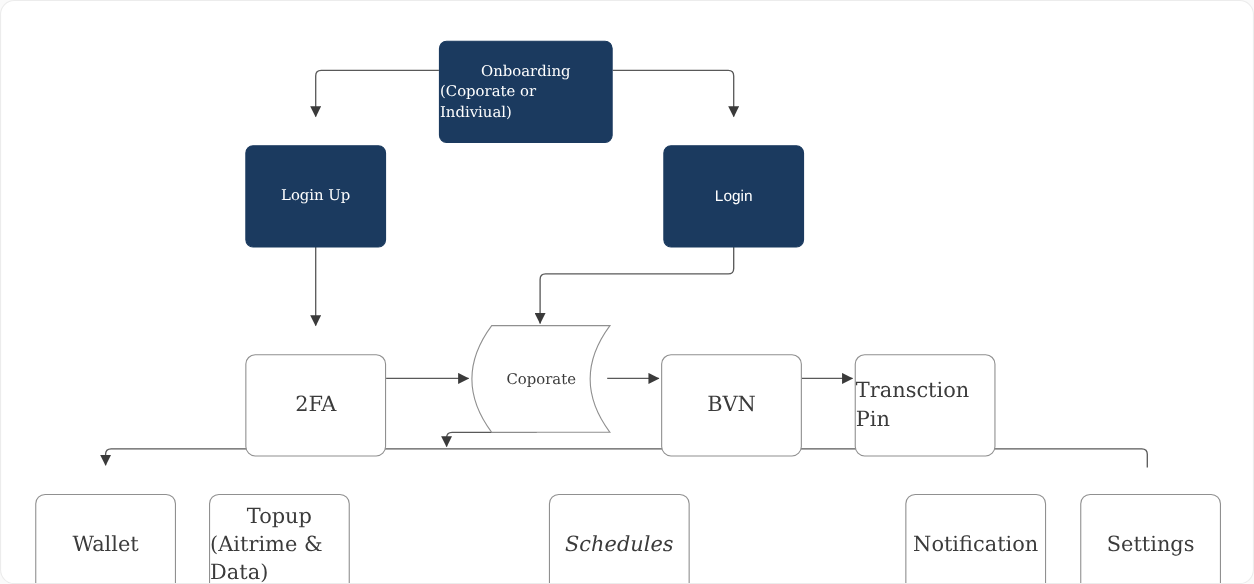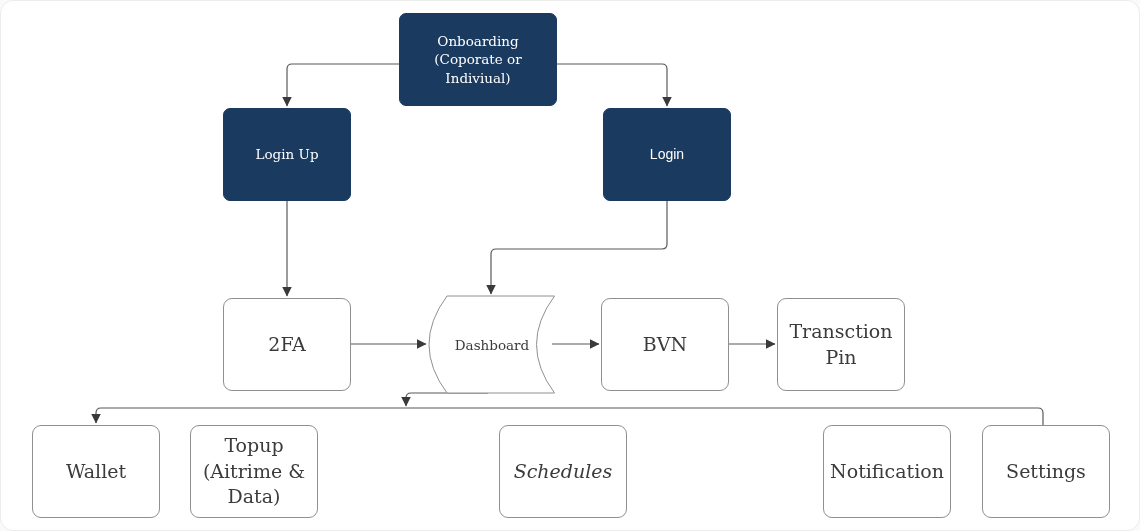--- a/index.html
+++ b/index.html
@@ -7,21 +7,21 @@
     position:relative;width:1138px;height:529px;margin:0 auto;
     background:#ffffff;border:1px solid #ececec;border-radius:13px;overflow:hidden;
   }
   #canvas{position:absolute;left:0;top:0;width:1140px;height:531px;}
   #edges{position:absolute;left:0;top:0;width:1140px;height:531px;z-index:0;pointer-events:none;}
   .edge{stroke:var(--connector,#595959);stroke-width:1.2;fill:none;}
   .arrowhead{fill:var(--connector-head,#3a3a3a);}
 
   .node{
     position:absolute;display:flex;flex-direction:column;align-items:center;justify-content:center;
-    text-align:center;box-sizing:border-box;z-index:1;line-height:1.35;
+    text-align:left;box-sizing:border-box;z-index:1;line-height:1.35;margin-top:24px;
   }
   .navy{
     background:var(--primary,#1b3a5f);color:var(--text-on-primary,#ffffff);
     border:1px solid var(--primary,#1b3a5f);border-radius:7px;font-size:13.5px;
   }
   .plain{
     background:#ffffff;color:var(--text,#3b3b3b);
     border:1px solid var(--node-border,#909090);border-radius:9px;font-size:19px;
   }
   .sans{font-family:"Liberation Sans", sans-serif;font-size:14px;}
@@ -89,21 +89,21 @@
     </div>
 
     <div class="node plain n-2fa">
       <span>2FA</span>
     </div>
 
     <div class="n-dashboard">
       <svg class="shape" width="128" height="99" viewBox="0 0 128 99" xmlns="http://www.w3.org/2000/svg">
         <path d="M 19 1 L 126.5 1 Q 90.5 49.5 126.5 98 L 19 98 Q -17 49.5 19 1 Z"></path>
       </svg>
-      <div class="lbl">Dashboard</div>
+      <div class="lbl">Coporate</div>
     </div>
 
     <div class="node plain n-bvn">
       <span>BVN</span>
     </div>
 
     <div class="node plain n-tpin">
       <span>Transction Pin</span>
     </div>
 

